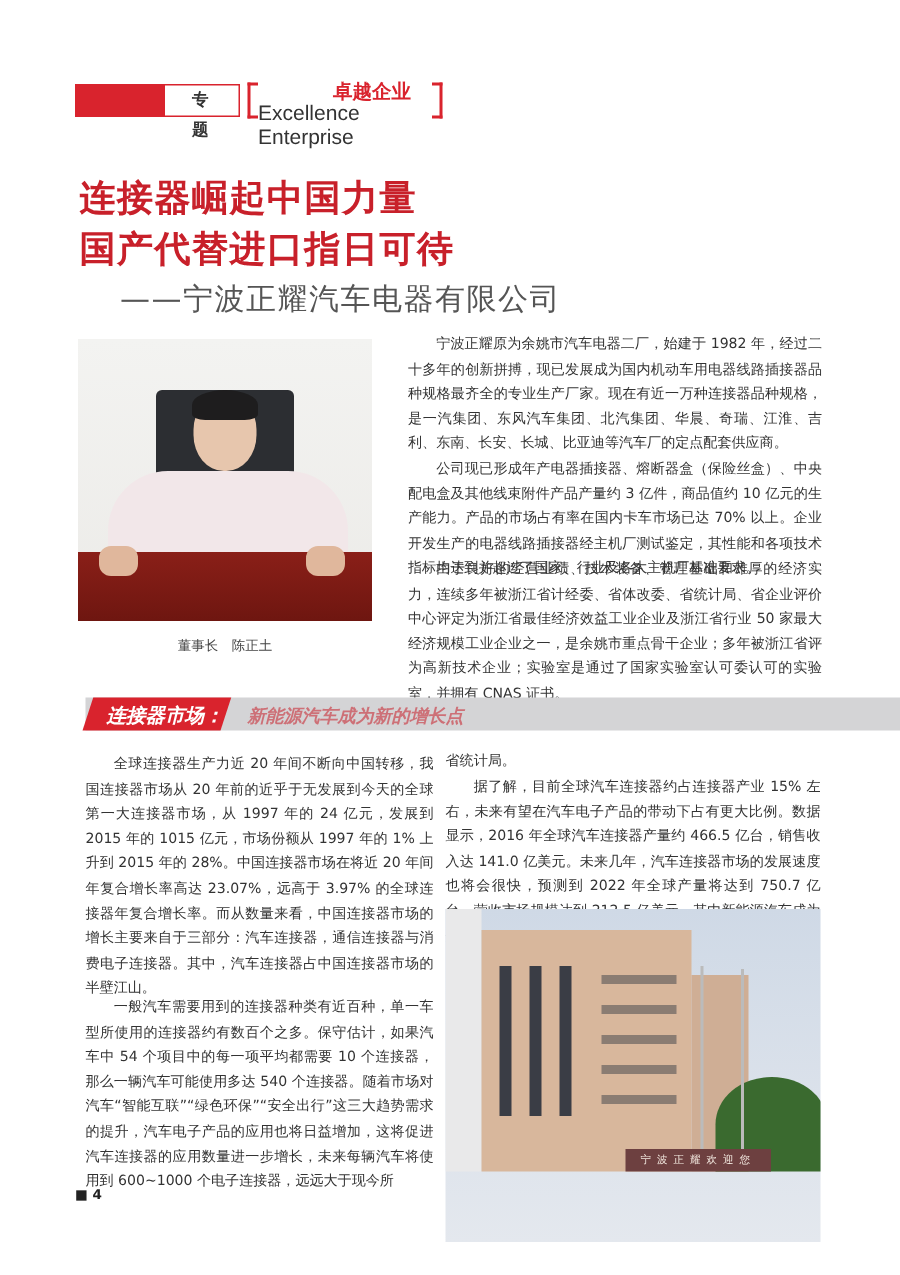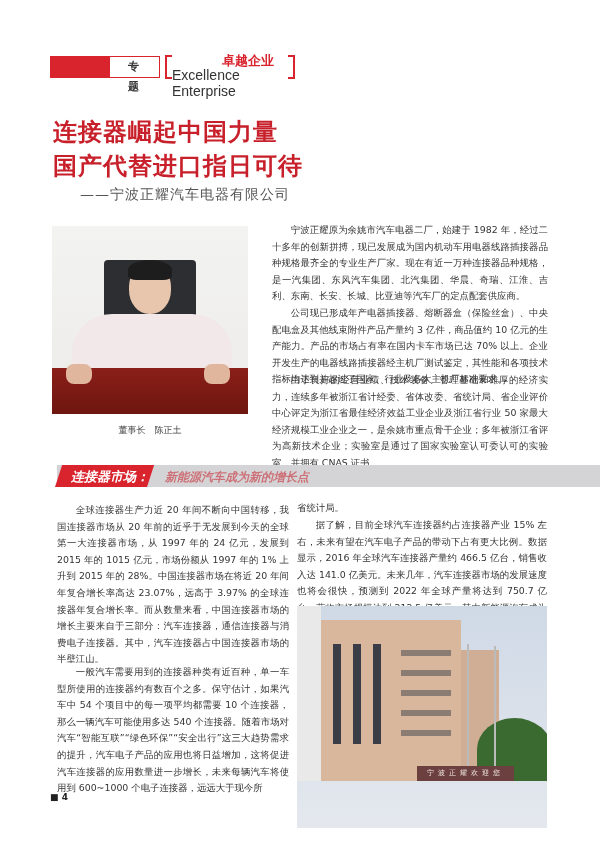--- a/index.html
+++ b/index.html
@@ -13,21 +13,21 @@
   .hdr-bracket { position: absolute; top: -1px; width: 7px; height: 24px; border: 2px solid #d9232d; }
   .hdr-bracket.l { left: 115px; border-right: none; }
   .hdr-bracket.r { left: 238px; border-left: none; }
   .hdr-cn { position: absolute; left: 172px; top: -4px; font-size: 13px; font-weight: bold; color: #d9232d; }
   .hdr-en { position: absolute; left: 122px; top: 11px; font-size: 14px; color: #333; font-family: "Liberation Sans", sans-serif; }
 
   
   .title { position: absolute; left: 53px; font-size: 24px; font-weight: bold; color: #c8202a; letter-spacing: 1px; }
   .title.t1 { top: 116px; }
   .title.t2 { top: 150px; }
-  .subtitle { position: absolute; left: 80px; top: 186px; font-size: 14px; color: #555; letter-spacing: 1px; }
+  .subtitle { position: absolute; left: 80px; top: 186px; font-size: 20px; color: #555; letter-spacing: 1px; }
 
   
   .portrait { position: absolute; left: 52px; top: 226px; width: 196px; height: 188px; background: linear-gradient(#f3f3f1, #ecebe8); overflow: hidden; }
   .chair { position: absolute; left: 52px; top: 34px; width: 92px; height: 80px; background: #2c2e32; border-radius: 4px; }
   .head { position: absolute; left: 77px; top: 38px; width: 42px; height: 50px; background: #e7c6ad; border-radius: 45% 45% 48% 48%; }
   .hair { position: absolute; left: 76px; top: 34px; width: 44px; height: 20px; background: #1e1d1e; border-radius: 50% 50% 20% 20%; }
   .shirt { position: absolute; left: 20px; top: 88px; width: 160px; height: 70px; background: #f2e7e9; border-radius: 40px 40px 0 0; }
   .desk { position: absolute; left: 0; top: 142px; width: 196px; height: 46px; background: linear-gradient(#8a1f18, #6e1610); }
   .hand { position: absolute; top: 138px; width: 26px; height: 20px; background: #e0b79c; border-radius: 8px; }
   .hand.l { left: 14px; }

